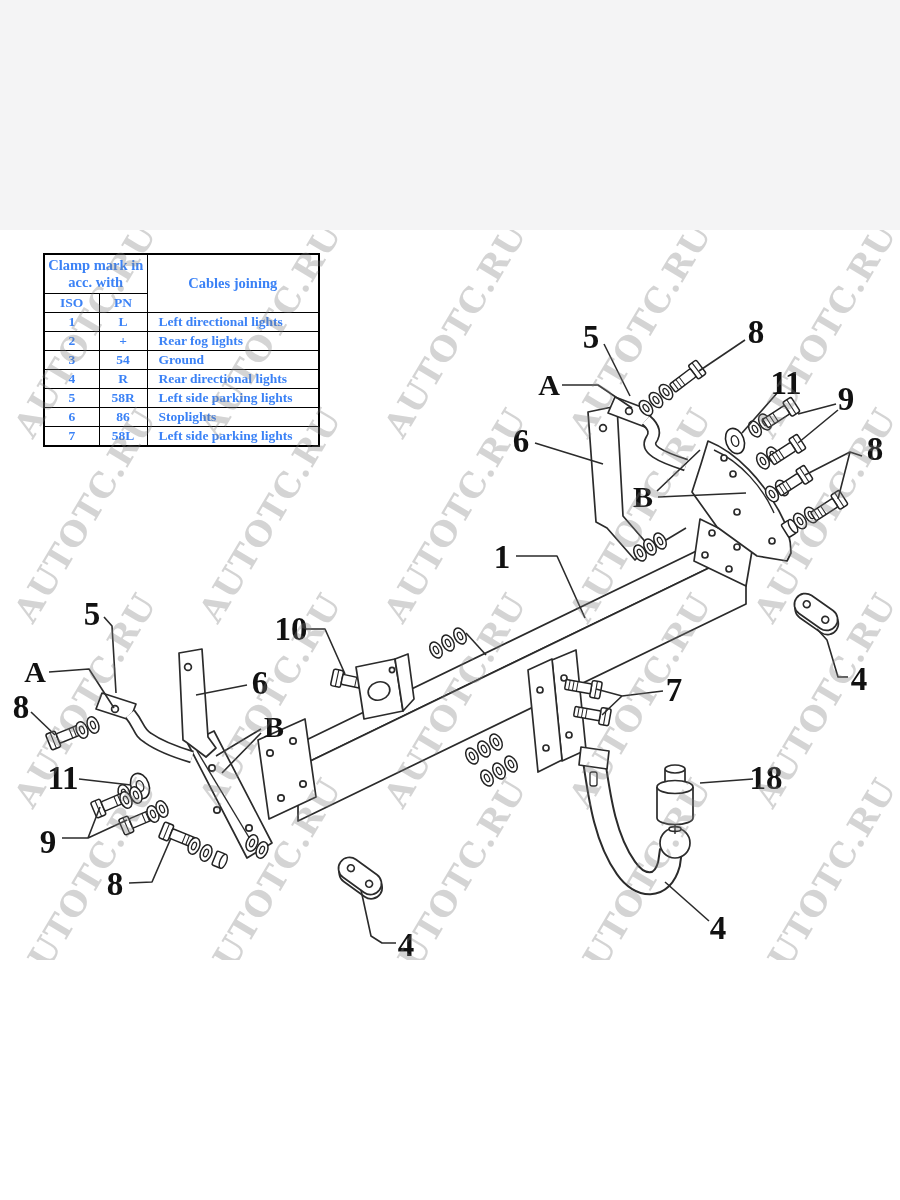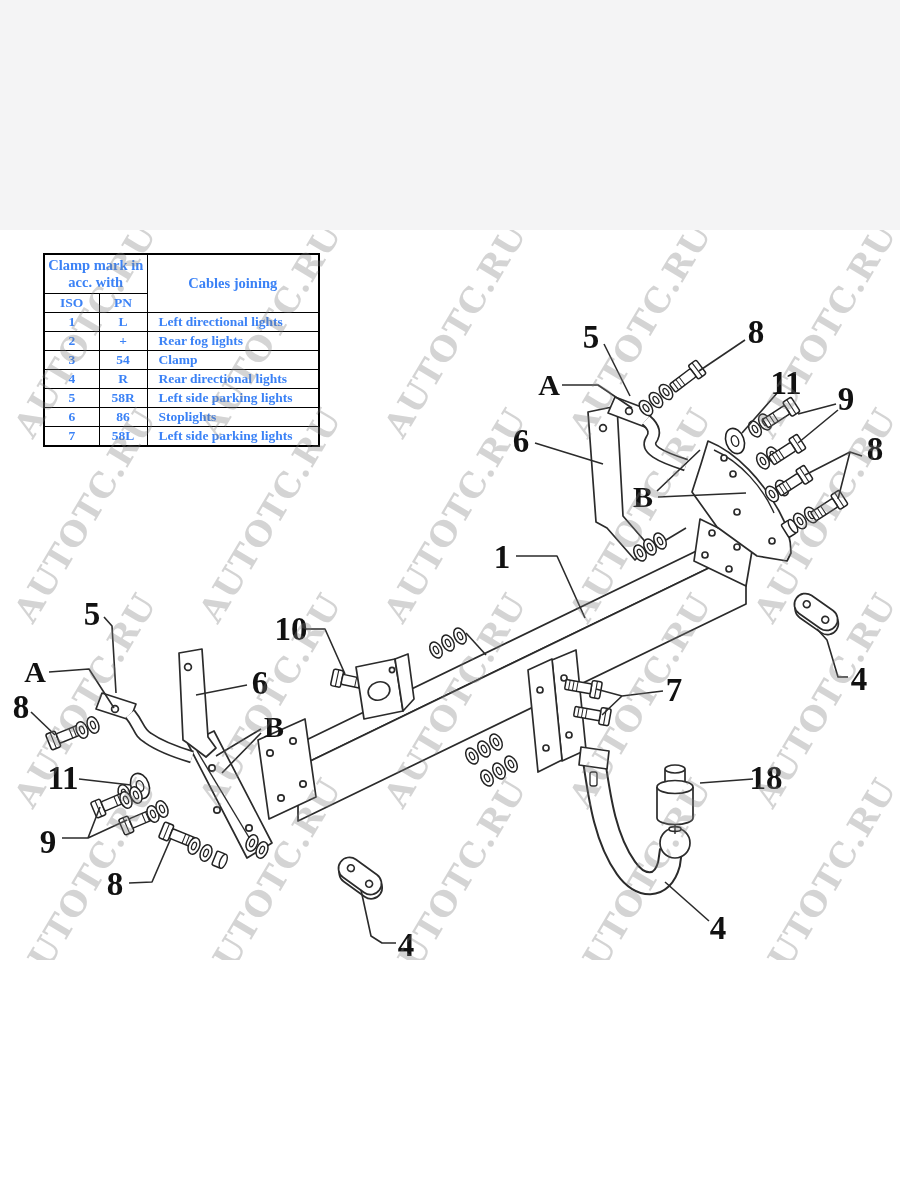--- a/index.html
+++ b/index.html
@@ -321,21 +321,21 @@
     <td class="l">Left directional lights</td>
   </tr>
   <tr>
     <td class="c">2</td>
     <td class="c">+</td>
     <td class="l">Rear fog lights</td>
   </tr>
   <tr>
     <td class="c">3</td>
     <td class="c">54</td>
-    <td class="l">Clamp</td>
+    <td class="l">Ground</td>
   </tr>
   <tr>
     <td class="c">4</td>
     <td class="c">R</td>
     <td class="l">Rear directional lights</td>
   </tr>
   <tr>
     <td class="c">5</td>
     <td class="c">58R</td>
     <td class="l">Left side parking lights</td>

